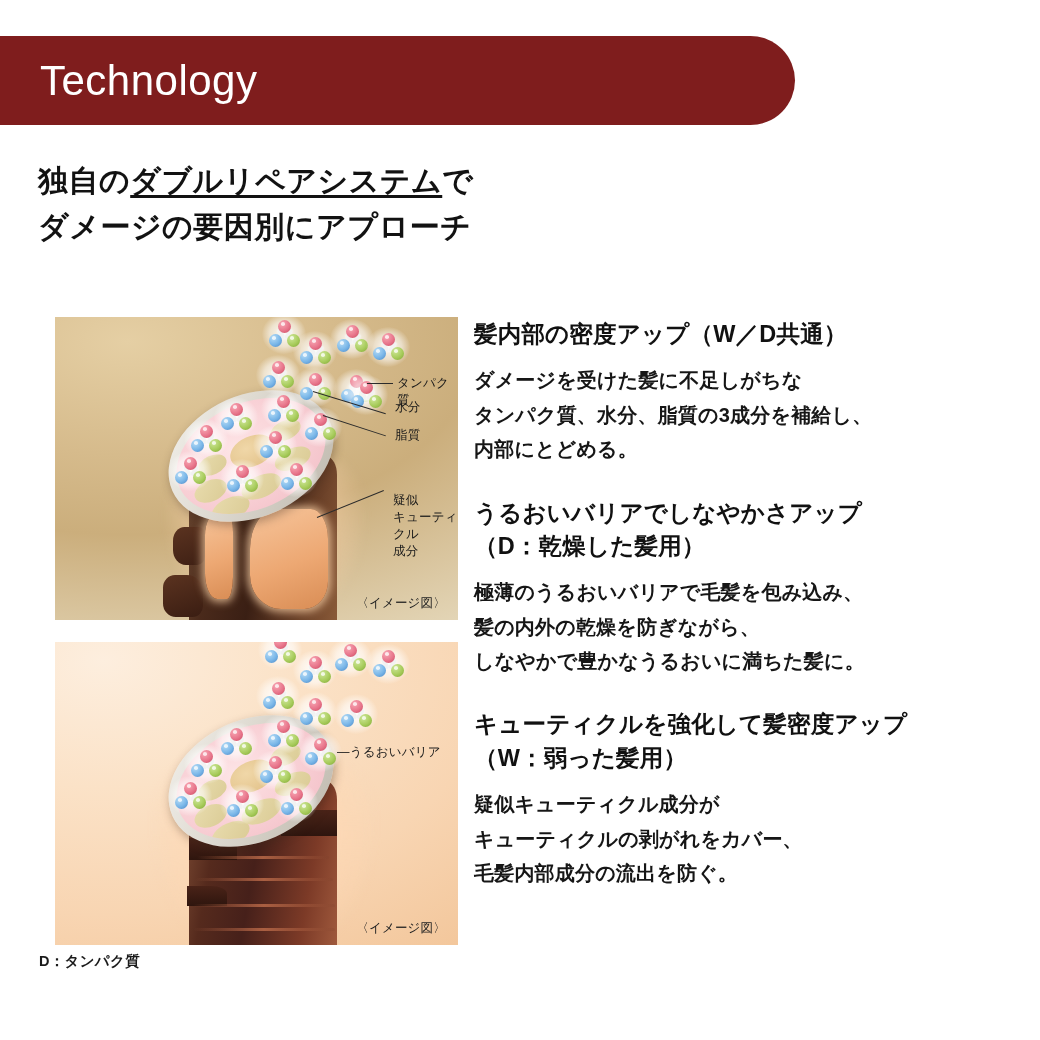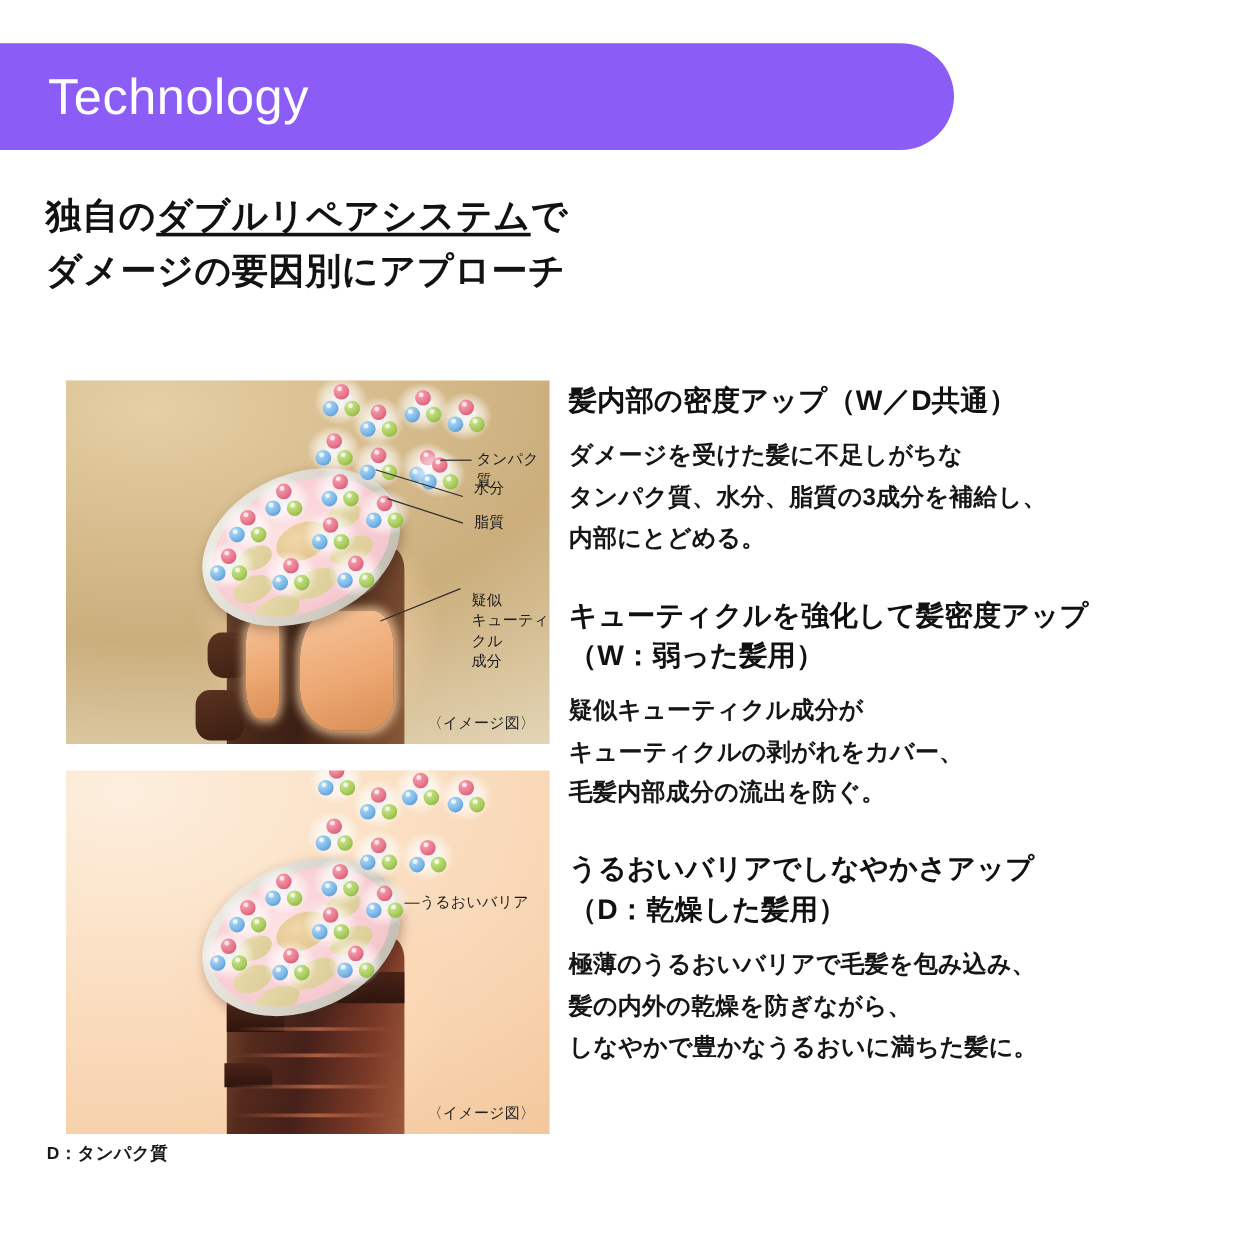--- a/index.html
+++ b/index.html
@@ -9,21 +9,21 @@
     font-family: "Liberation Sans", "DejaVu Sans", sans-serif;
     color: #1a1a1a;
     overflow: hidden;
   }
   .page { position: relative; width: 1040px; height: 1040px; }
 
   
   .banner {
     position: absolute; left: 0; top: 36px;
     width: 795px; height: 89px;
-    background: #8b5cf6;
+    background: #7f1d1d;
     border-top-right-radius: 46px;
     border-bottom-right-radius: 46px;
     display: flex; align-items: center;
   }
   .banner-title {
     margin-left: 40px;
     font-size: 42px;
     font-weight: 300;
     letter-spacing: 0.5px;
     color: #ffffff;
@@ -591,31 +591,31 @@
 
   <div class="text-col">
 
     <div class="sec">
       <div class="sec-title">髪内部の密度アップ（W／D共通）</div>
       <div class="sec-body">ダメージを受けた髪に不足しがちな
 タンパク質、水分、脂質の3成分を補給し、
 内部にとどめる。</div>
     </div>
 
+    <div class="sec sec3">
+      <div class="sec-title">うるおいバリアでしなやかさアップ
+（D：乾燥した髪用）</div>
+      <div class="sec-body">極薄のうるおいバリアで毛髪を包み込み、
+髪の内外の乾燥を防ぎながら、
+しなやかで豊かなうるおいに満ちた髪に。</div>
+    </div>
+
     <div class="sec sec2">
       <div class="sec-title">キューティクルを強化して髪密度アップ
 （W：弱った髪用）</div>
       <div class="sec-body">疑似キューティクル成分が
 キューティクルの剥がれをカバー、
 毛髪内部成分の流出を防ぐ。</div>
     </div>
 
-    <div class="sec sec3">
-      <div class="sec-title">うるおいバリアでしなやかさアップ
-（D：乾燥した髪用）</div>
-      <div class="sec-body">極薄のうるおいバリアで毛髪を包み込み、
-髪の内外の乾燥を防ぎながら、
-しなやかで豊かなうるおいに満ちた髪に。</div>
-    </div>
-
   </div>
 
 </div>
 
 </body></html>

